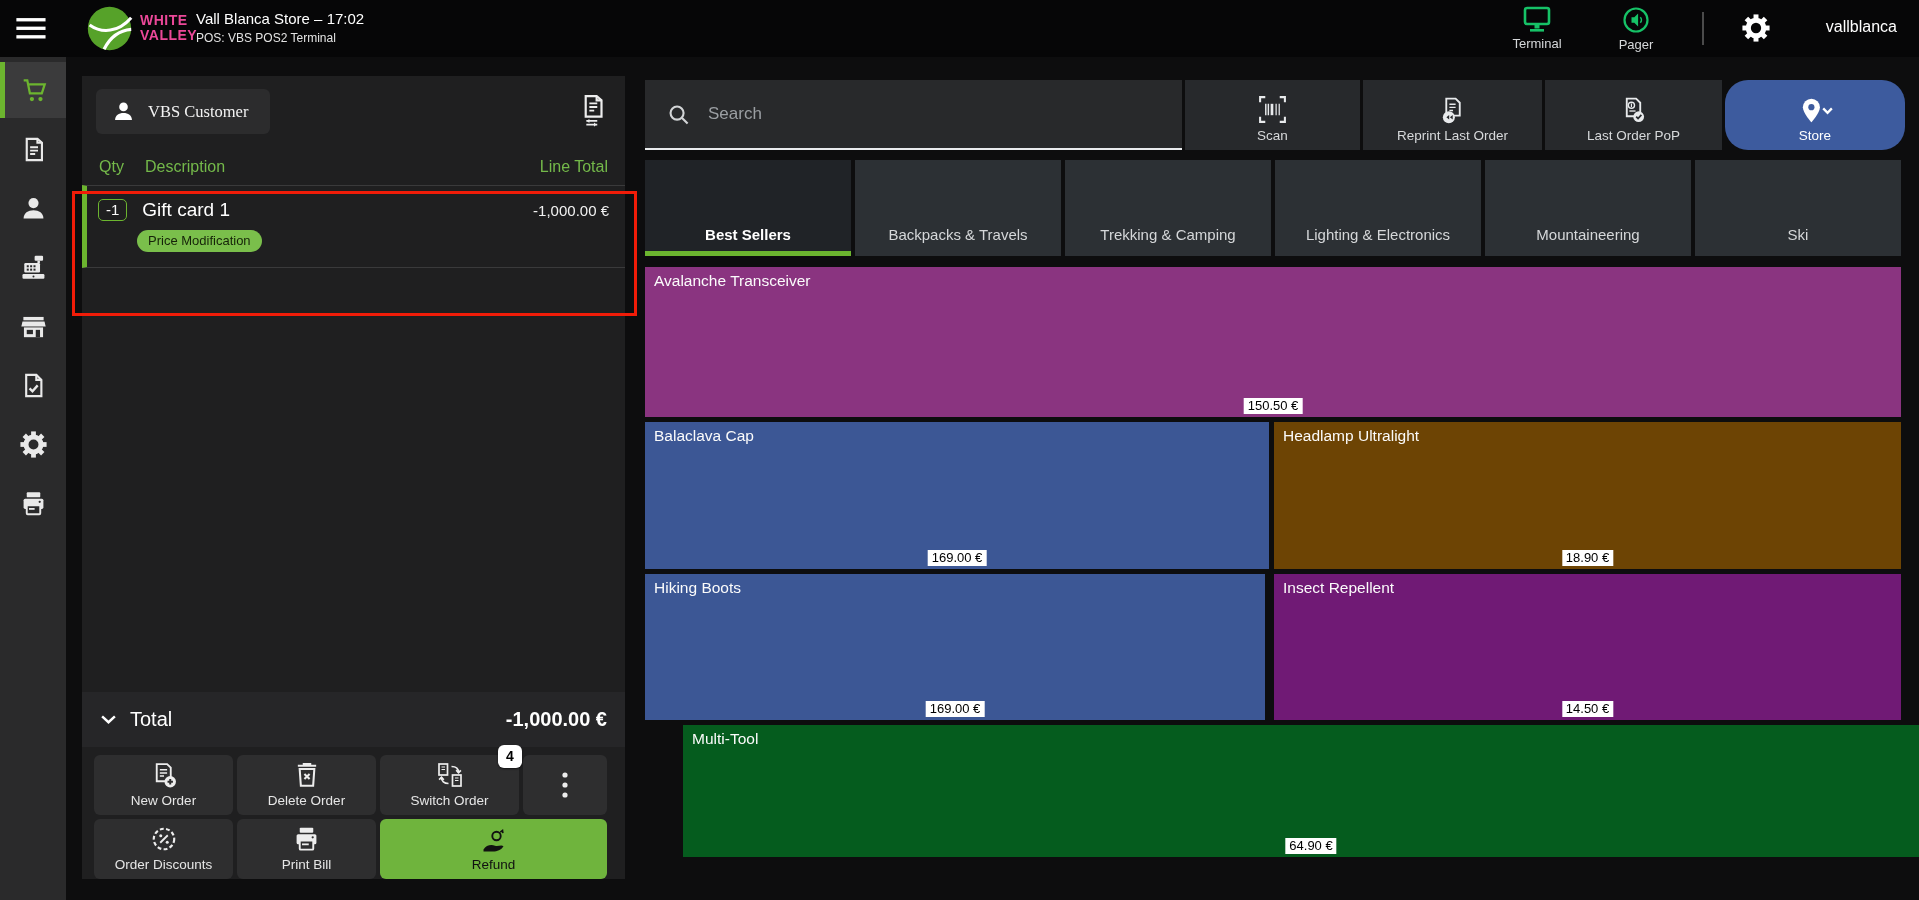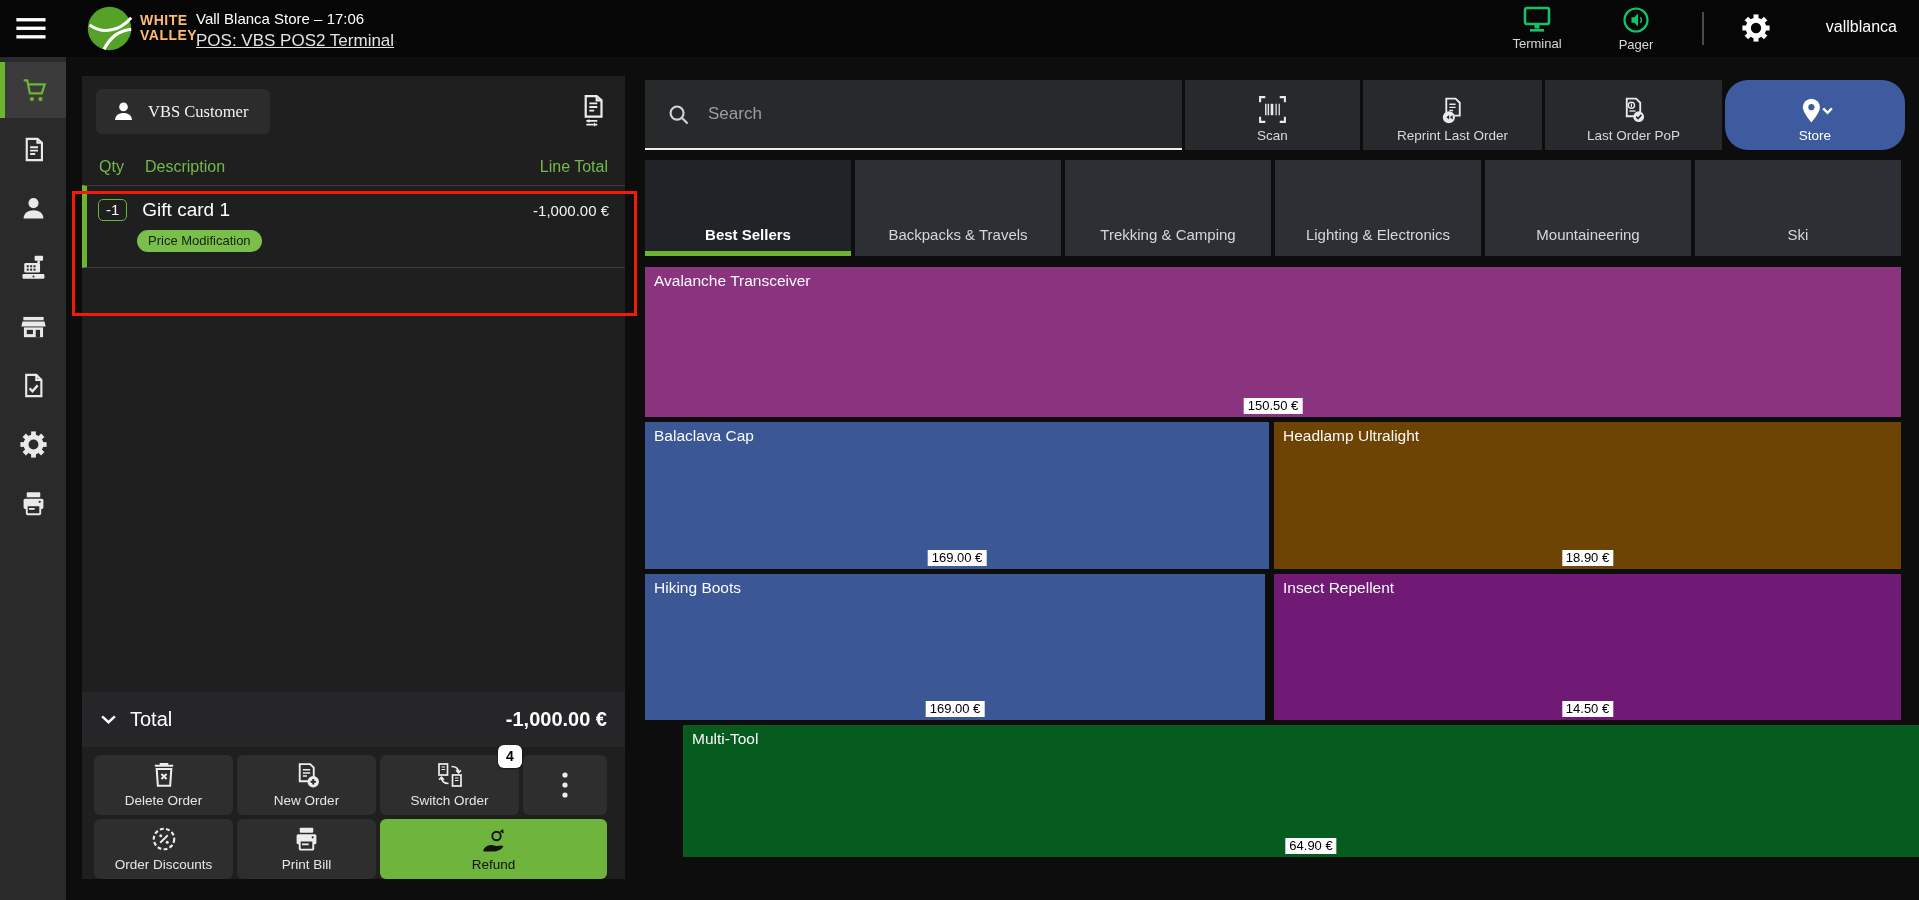--- a/index.html
+++ b/index.html
@@ -5,23 +5,23 @@
   * { box-sizing: border-box; margin: 0; padding: 0; }
   html,body { width:1919px; height:900px; background:#0d0d0e; overflow:hidden;
               font-family:"Liberation Sans", sans-serif; color:#fff; }
   #root { position:relative; width:1919px; height:900px; background:#0d0d0e; }
 
   
   .header { position:absolute; left:0; top:0; width:1919px; height:57px; background:#060607; }
   .menu-btn { position:absolute; left:16px; top:16px; width:34px; height:26px; cursor:pointer; color:#fff; }
   .logo { position:absolute; left:86px; top:5px; }
   .brand { position:absolute; left:140px; top:13px; font-weight:bold; font-size:14px; line-height:15px;
-           color:#fdba74; letter-spacing:.5px; }
+           color:#ec4899; letter-spacing:.5px; }
   .hdr-title { position:absolute; left:196px; top:10px; font-size:15px; color:#fff; }
-  .hdr-sub { position:absolute; left:196px; top:31px; font-size:17px; color:#e3e3e3;text-decoration:underline; }
+  .hdr-sub { position:absolute; left:196px; top:31px; font-size:12px; color:#e3e3e3; }
   .hdr-item { position:absolute; top:6px; width:90px; display:flex; flex-direction:column; align-items:center; gap:3px; cursor:pointer; }
   .hdr-item .lbl { font-size:13px; color:#d6d8da; }
   .hdr-green { color:#16c267; }
   .hdr-divider { position:absolute; left:1702px; top:12px; width:2px; height:33px; background:#4a4a4a; }
   .hdr-gear { position:absolute; left:1742px; top:14px; width:28px; height:28px; color:#fff; cursor:pointer; }
   .hdr-user { position:absolute; right:22px; top:18px; font-size:16px; color:#fff; }
 
   
   .sidebar { position:absolute; left:0; top:57px; width:66px; height:843px; background:#2a2a2b;
              display:flex; flex-direction:column; gap:3px; padding-top:5px; }
@@ -113,21 +113,21 @@
       <svg width="47" height="47" viewBox="0 0 52 52">
         <circle cx="26" cy="26" r="24" fill="#56a229"></circle>
         <path d="M4 22 C18 32 36 30 50 14" stroke="#fff" fill="none" stroke-width="3.4"></path>
         <path d="M20 49 C27 35 38 28 50 27" stroke="#fff" fill="none" stroke-width="3.4"></path>
       </svg>
     </div>
     <div class="brand">
       <div>WHITE</div>
       <div>VALLEY</div>
     </div>
-    <div class="hdr-title">Vall Blanca Store – 17:06</div>
+    <div class="hdr-title">Vall Blanca Store – 17:02</div>
     <div class="hdr-sub">POS: VBS POS2 Terminal</div>
 
     <div class="hdr-item hdr-green" style="left:1492px;">
       <span>
         <svg width="30" height="27" viewBox="0 0 30 27">
             <rect x="3" y="2" width="24" height="16" rx="2" fill="none" stroke="currentColor" stroke-width="2.6"></rect>
             <rect x="12.5" y="19" width="5" height="3.5" fill="currentColor"></rect>
             <rect x="8" y="23" width="14" height="2.6" fill="currentColor"></rect>
           </svg>
       </span>
@@ -303,38 +303,38 @@
             <path d="M2 2l6 5.6L14 2" stroke="#fff" stroke-width="2.3" fill="none"></path>
           </svg>
       </span>
       <span class="t-lbl">Total</span>
       <span class="t-val">-1,000.00 €</span>
     </div>
 
     <div class="actions">
       <div class="act-btn">
         <span>
-          <svg viewBox="0 0 24 26" width="26" height="28" fill="none" stroke="currentColor">
-              <path d="M3.5 4.5h17M9 4.5V2.8h6v1.7" stroke-width="1.9"></path>
-              <path d="M5.2 7.5h13.6l-1.1 15.5H6.3z" stroke-width="1.9"></path>
-              <path d="M9.6 12l4.8 4.8M14.4 12l-4.8 4.8" stroke-width="1.9"></path>
-            </svg>
-        </span>
-        <span class="a-lbl">Delete Order</span>
-      </div>
-      <div class="act-btn">
-        <span>
           <svg viewBox="0 0 28 26" width="30" height="27">
               <path d="M7 2h10l3.5 3.5V18.5h-13.5z" fill="none" stroke="currentColor" stroke-width="1.8"></path>
               <path d="M10 7.5h7M10 10.5h7M10 13.5h4" stroke="currentColor" stroke-width="1.5"></path>
               <circle cx="20" cy="19" r="5.5" fill="currentColor"></circle>
               <path d="M20 16.4v5.2M17.4 19h5.2" stroke="#2e2e2f" stroke-width="1.9"></path>
             </svg>
         </span>
         <span class="a-lbl">New Order</span>
+      </div>
+      <div class="act-btn">
+        <span>
+          <svg viewBox="0 0 24 26" width="26" height="28" fill="none" stroke="currentColor">
+              <path d="M3.5 4.5h17M9 4.5V2.8h6v1.7" stroke-width="1.9"></path>
+              <path d="M5.2 7.5h13.6l-1.1 15.5H6.3z" stroke-width="1.9"></path>
+              <path d="M9.6 12l4.8 4.8M14.4 12l-4.8 4.8" stroke-width="1.9"></path>
+            </svg>
+        </span>
+        <span class="a-lbl">Delete Order</span>
       </div>
       <div class="act-btn">
         <span class="sw-badge">4</span>
         <span>
           <svg viewBox="0 0 28 28" width="28" height="28" fill="none" stroke="currentColor" stroke-width="1.7">
               <rect x="3" y="3" width="8.5" height="11"></rect>
               <path d="M5.5 6h3.5M5.5 8.5h3.5" stroke-width="1.2"></path>
               <rect x="16.5" y="14" width="8.5" height="11"></rect>
               <path d="M19 17h3.5M19 19.5h3.5" stroke-width="1.2"></path>
               <path d="M15.5 5.5c4.5 0 7 2.5 7 6"></path>

